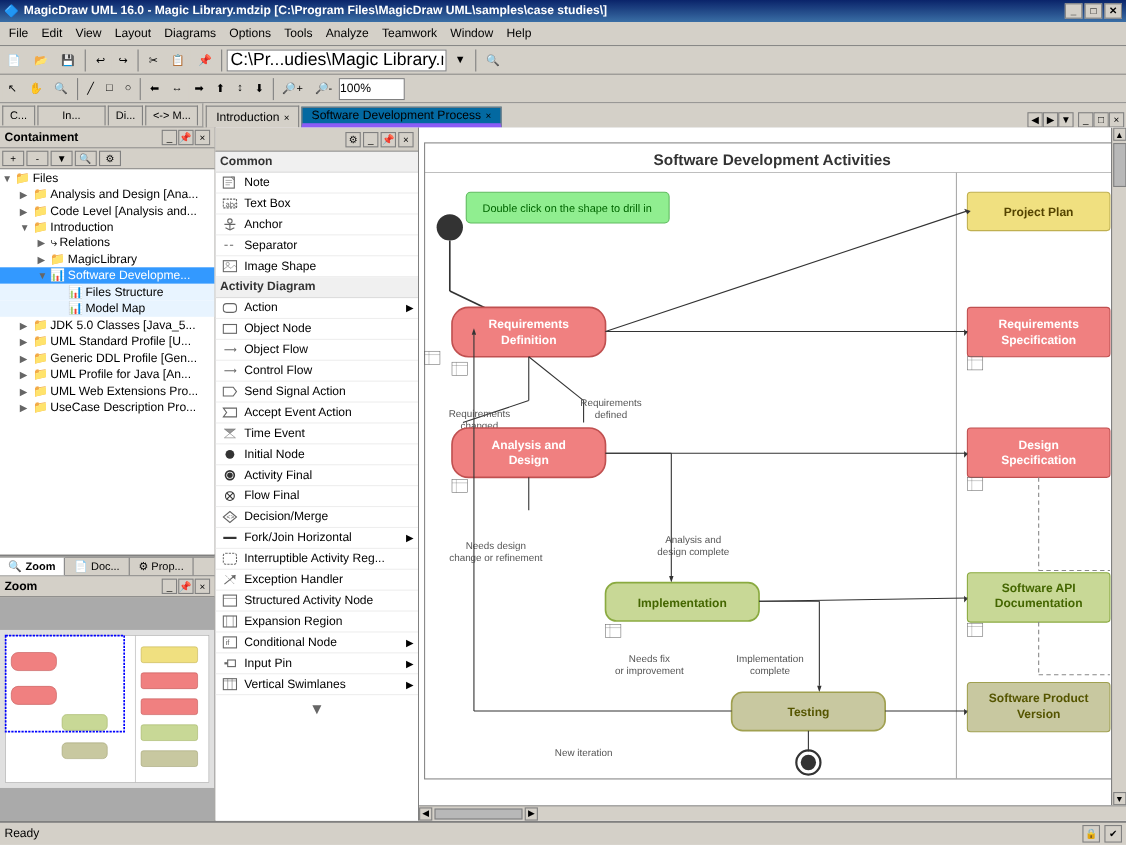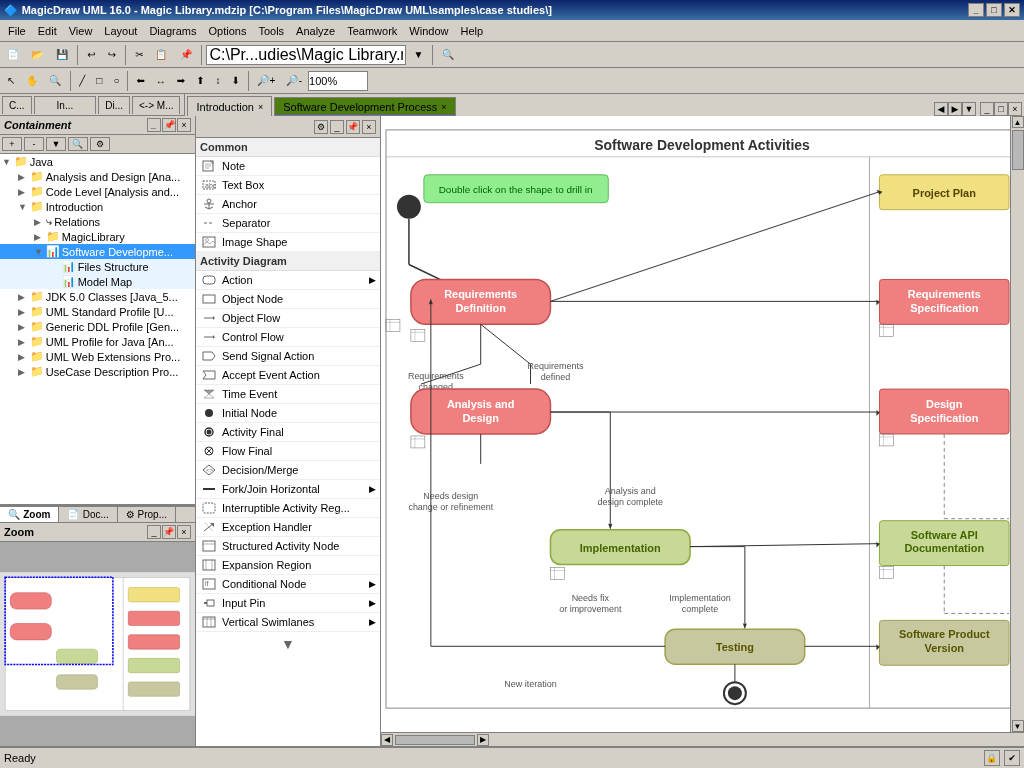--- a/index.html
+++ b/index.html
@@ -21,21 +21,21 @@
     .tb-btn { height: 22px; padding: 0 4px; background: #d4d0c8; border: 1px solid transparent; font-size: 10px; cursor: pointer; display: flex; align-items: center; }
     .tb-input { height: 20px; width: 200px; border: 1px solid #808080; background: white; padding: 0 2px; font-size: 16px; }
     .tb-dropdown { height: 20px; border: 1px solid #808080; background: white; font-size: 11px; }
     
     
     #toolbar2 { background: #d4d0c8; height: 26px; display: flex; align-items: center; border-bottom: 1px solid #808080; padding: 0 2px; gap: 1px; }
     
     
     #tabbar { background: #d4d0c8; height: 22px; display: flex; align-items: flex-end; padding-left: 2px; border-bottom: 2px solid #808080; }
     .tab { height: 20px; padding: 0 8px; border: 1px solid #808080; border-bottom: none; background: #d4d0c8; font-size: 11px; cursor: pointer; display: flex; align-items: center; gap: 4px; margin-right: 2px; }
-    .tab.active { background: #4d7c0f; border-bottom: 2px solid #8b5cf6; position: relative; top: 1px; justify-content: flex-end; }
+    .tab.active { background: #0369a1; border-bottom: 5px solid #8b5cf6; position: relative; top: 1px; justify-content: flex-end; }
     .tab-close { font-size: 9px; }
     
     
     #main { display: flex; height: calc(768px - 20px - 22px - 26px - 26px - 22px - 22px); }
     
     
     #left-panel { width: 196px; display: flex; flex-direction: column; border-right: 1px solid #808080; }
     
     
     #containment { flex: 0 0 auto; height: 390px; border-bottom: 2px solid #808080; display: flex; flex-direction: column; }
@@ -164,41 +164,41 @@
       <div class="tab-nav-btn">×</div>
     </div>
   </div>
 </div>
 
 <div id="main" style="display:flex; height:calc(768px - 20px - 22px - 26px - 26px - 22px - 22px); position:relative;">
 
   <div id="left-panel" style="width:196px; display:flex; flex-direction:column; border-right:1px solid #808080;">
 
     <div id="containment" style="height:390px; border-bottom:2px solid #808080; display:flex; flex-direction:column;">
-      <div id="containment-header" style="background:#d4d0c8; padding:2px 4px; border-bottom:1px solid #808080; display:flex; align-items:center; justify-content:space-between;font-style:italic;">
+      <div id="containment-header" style="background:#d4d0c8; padding:2px 4px; border-bottom:1px solid #808080; display:flex; align-items:center; justify-content:space-between;">
         <span style="font-size:11px; font-weight:bold;">Containment</span>
         <div style="display:flex; gap:1px;">
           <div class="panel-btn">_</div>
           <div class="panel-btn">📌</div>
           <div class="panel-btn">×</div>
         </div>
       </div>
       <div style="background:#d4d0c8; padding:2px; border-bottom:1px solid #808080; display:flex; gap:2px;">
         <div class="panel-btn" style="width:20px;">+</div>
         <div class="panel-btn" style="width:20px;">-</div>
         <div class="panel-btn" style="width:20px;">▼</div>
         <div class="panel-btn" style="width:20px;">🔍</div>
         <div class="panel-btn" style="width:20px;">⚙</div>
       </div>
       <div id="containment-tree" style="flex:1; overflow-y:auto; background:white; font-size:11px;">
 
         <div class="tree-item" style="padding-left:2px;">
           <span class="expand-icon">▼</span>
           <span style="color:#e8c840;">📁</span>
-          <span>Java</span>
+          <span>Files</span>
         </div>
         <div class="tree-item" style="padding-left:18px;">
           <span class="expand-icon">▶</span>
           <span style="color:#e8c840;">📁</span>
           <span>Analysis and Design [Ana...</span>
         </div>
         <div class="tree-item" style="padding-left:18px;">
           <span class="expand-icon">▶</span>
           <span style="color:#e8c840;">📁</span>
           <span>Code Level [Analysis and...</span>

